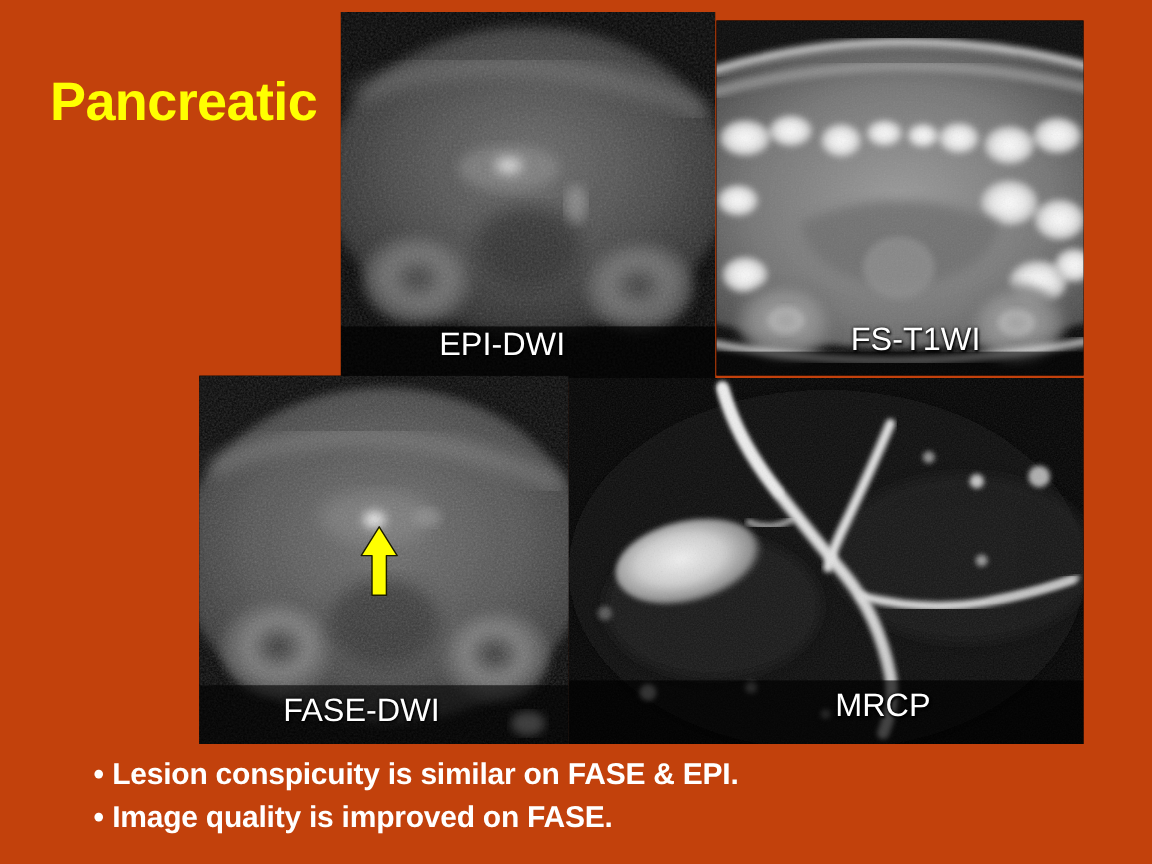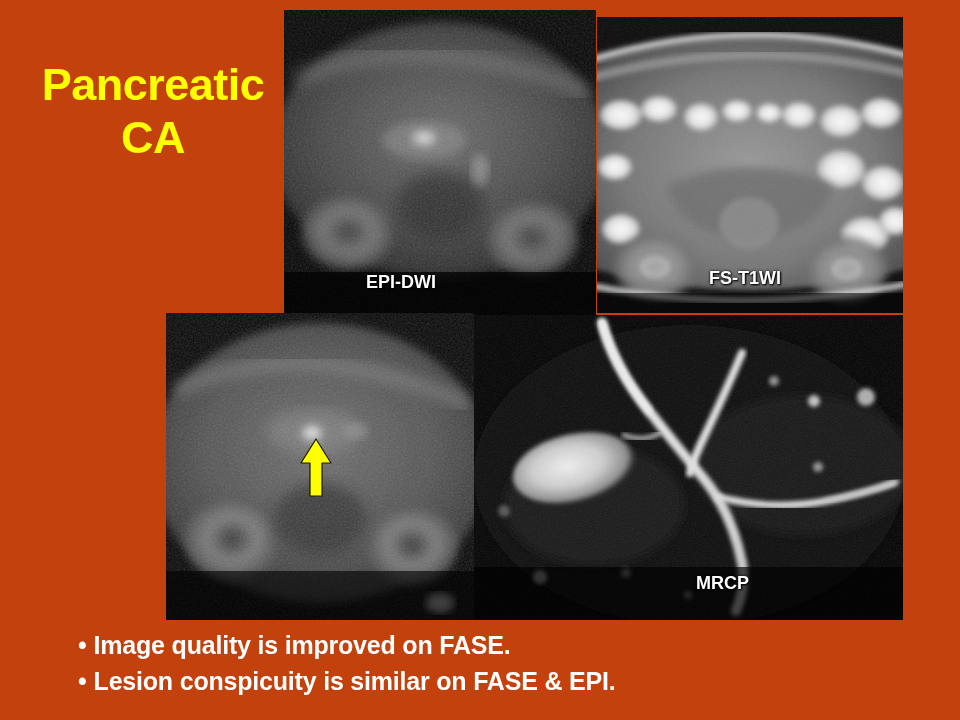--- a/index.html
+++ b/index.html
@@ -50,22 +50,22 @@
   }
   .panel .scan {
     position: absolute;
     left: 0; top: 0;
     width: 100%;
     height: 100%;
   }
   .panel-label {
     position: absolute;
     color: #ffffff;
-    font-size: 18px;
-    font-weight: bold;
+    font-size: 27px;
+    font-weight: normal;
     letter-spacing: 0px;
     white-space: nowrap;
     z-index: 6;
     text-shadow: 0 0 3px #000, 1px 1px 2px #000;
   }
 
   
   #panel-epi-dwi   { left: 284px; top: 10px;  width: 312px; height: 308px; z-index: 2; }
   #panel-fs-t1wi   { left: 597px; top: 17px;  width: 306px; height: 296px; z-index: 3; }
   #panel-fase-dwi  { left: 166px; top: 313px; width: 308px; height: 307px; z-index: 3; }
@@ -107,21 +107,20 @@
     margin-right: 7px;
   }
 </style>
 </head>
 <body>
 
 <div id="slide">
 
   <div id="title-block">
     <div class="title-line">Pancreatic</div>
-    <div class="title-line">CA</div>
   </div>
 
   <div class="panel" id="panel-epi-dwi">
     <svg class="scan" viewBox="0 0 312 308" preserveAspectRatio="none">
       <defs>
         <radialGradient id="epiBody" cx="50%" cy="45%" r="72%">
           <stop offset="0%" stop-color="#6b6b6b"></stop>
           <stop offset="45%" stop-color="#4a4a4a"></stop>
           <stop offset="80%" stop-color="#262626"></stop>
           <stop offset="100%" stop-color="#080808"></stop>
@@ -271,20 +270,21 @@
       <ellipse cx="146" cy="120" rx="17" ry="13" fill="url(#fsLesion)" filter="url(#fsBlur)"></ellipse>
       <ellipse cx="66" cy="226" rx="48" ry="42" fill="url(#fsKidney)" opacity="0.85" filter="url(#fsBlur)"></ellipse>
       <ellipse cx="246" cy="232" rx="46" ry="40" fill="url(#fsKidney)" opacity="0.85" filter="url(#fsBlur)"></ellipse>
       <ellipse cx="154" cy="206" rx="46" ry="36" fill="#2e2e2e" opacity="0.7" filter="url(#fsBlurS)"></ellipse>
       <ellipse cx="190" cy="118" rx="12" ry="8" fill="#9c9c9c" opacity="0.5" filter="url(#fsBlur)"></ellipse>
       <ellipse cx="274" cy="290" rx="14" ry="10" fill="#cfcfcf" opacity="0.75" filter="url(#fsBlur)"></ellipse>
       <rect x="0" y="0" width="308" height="307" filter="url(#fsNoise)" opacity="0.8"></rect>
       <rect x="0" y="258" width="308" height="49" fill="#000" opacity="0.6"></rect>
     </svg>
   </div>
+  <div class="panel-label" id="label-fase-dwi">FASE-DWI</div>
 
   <svg id="lesion-arrow" viewBox="0 0 34 60">
     <path d="M17 1 L32 25 L23 25 L23 58 L11 58 L11 25 L2 25 Z" fill="#ffff00" stroke="#1a1a00" stroke-width="1.2" stroke-linejoin="round"></path>
   </svg>
 
   <div class="panel" id="panel-mrcp">
     <svg class="scan" viewBox="0 0 429 305" preserveAspectRatio="none">
       <defs>
         <radialGradient id="mrGb" cx="45%" cy="45%" r="58%">
           <stop offset="0%" stop-color="#f0f0f0"></stop>
@@ -339,20 +339,20 @@
       </g>
 
       <rect x="0" y="0" width="429" height="305" filter="url(#mrNoise)" opacity="0.75"></rect>
       <rect x="0" y="252" width="429" height="53" fill="#000" opacity="0.66"></rect>
     </svg>
   </div>
   <div class="panel-label" id="label-mrcp">MRCP</div>
 
   <div id="bullets">
     <div class="bullet-line">
+      <span class="bullet-dot">•</span><span>Lesion conspicuity is similar on FASE &amp; EPI.</span>
+    </div>
+    <div class="bullet-line">
       <span class="bullet-dot">•</span><span>Image quality is improved on FASE.</span>
     </div>
-    <div class="bullet-line">
-      <span class="bullet-dot">•</span><span>Lesion conspicuity is similar on FASE &amp; EPI.</span>
-    </div>
   </div>
 
 </div>
 
 </body></html>

